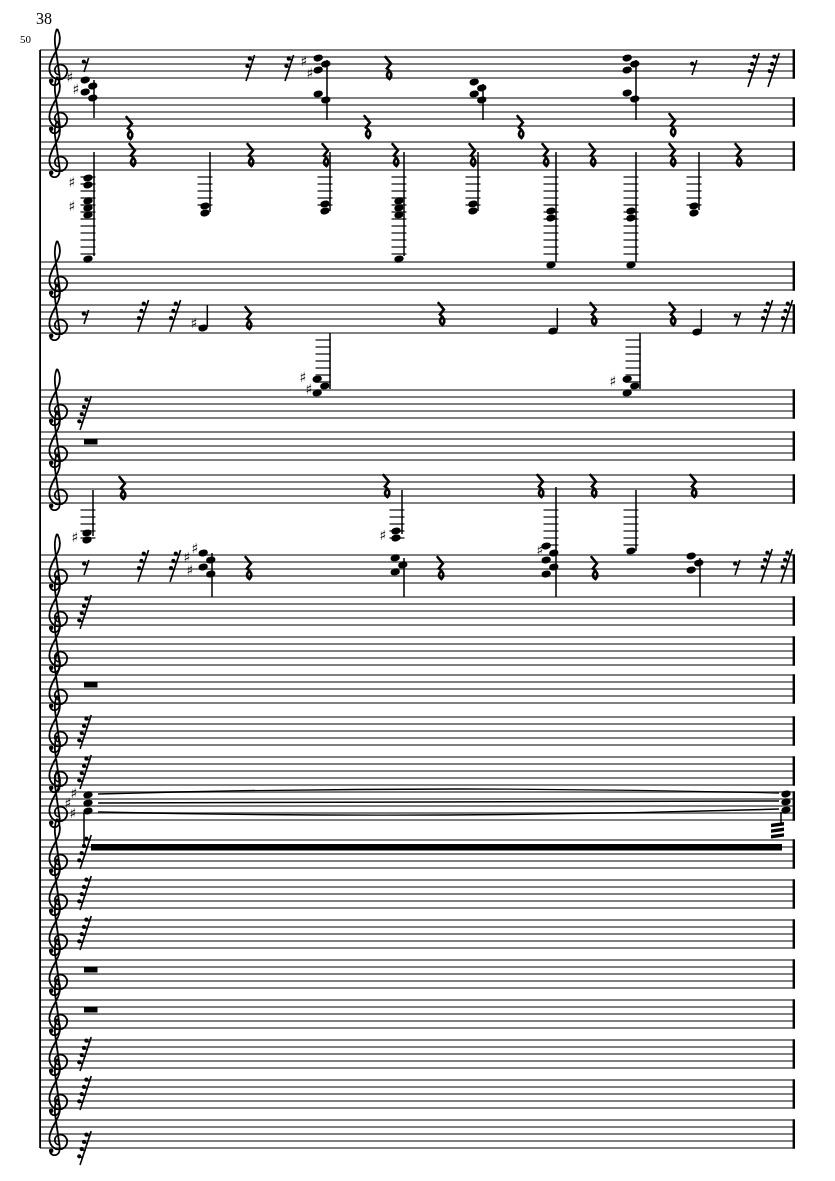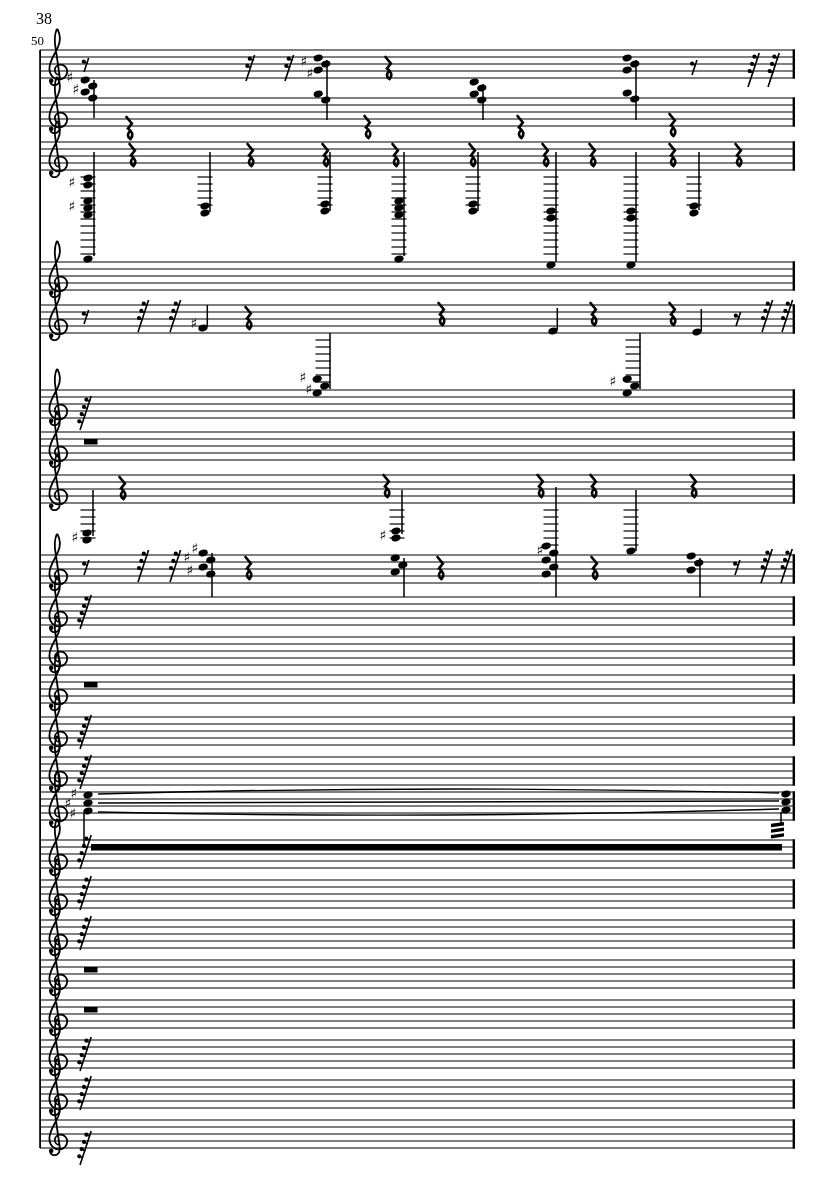--- a/index.html
+++ b/index.html
@@ -1,19 +1,19 @@
 <!DOCTYPE html>
 <html><head>
 <meta charset="utf-8">
 <style>
   html,body{margin:0;padding:0;background:#ffffff;}
   .page{position:relative;width:835px;height:1181px;background:#ffffff;overflow:hidden;
         font-family:"Liberation Serif", serif;color:#000;text-align:right;}
   .pagenum{position:absolute;left:36px;top:10px;font-size:16px;}
-  .measurenum{position:absolute;left:31px;top:33px;font-size:13px;}
+  .measurenum{position:absolute;left:20px;top:33px;font-size:11px;}
   svg{position:absolute;left:0;top:0;}
 </style>
 </head>
 <body>
 
 <div class="page">
   <div class="pagenum">38</div>
   <div class="measurenum">50</div>
   <svg id="score" width="835" height="1181" viewBox="0 0 835 1181">
       <g>

